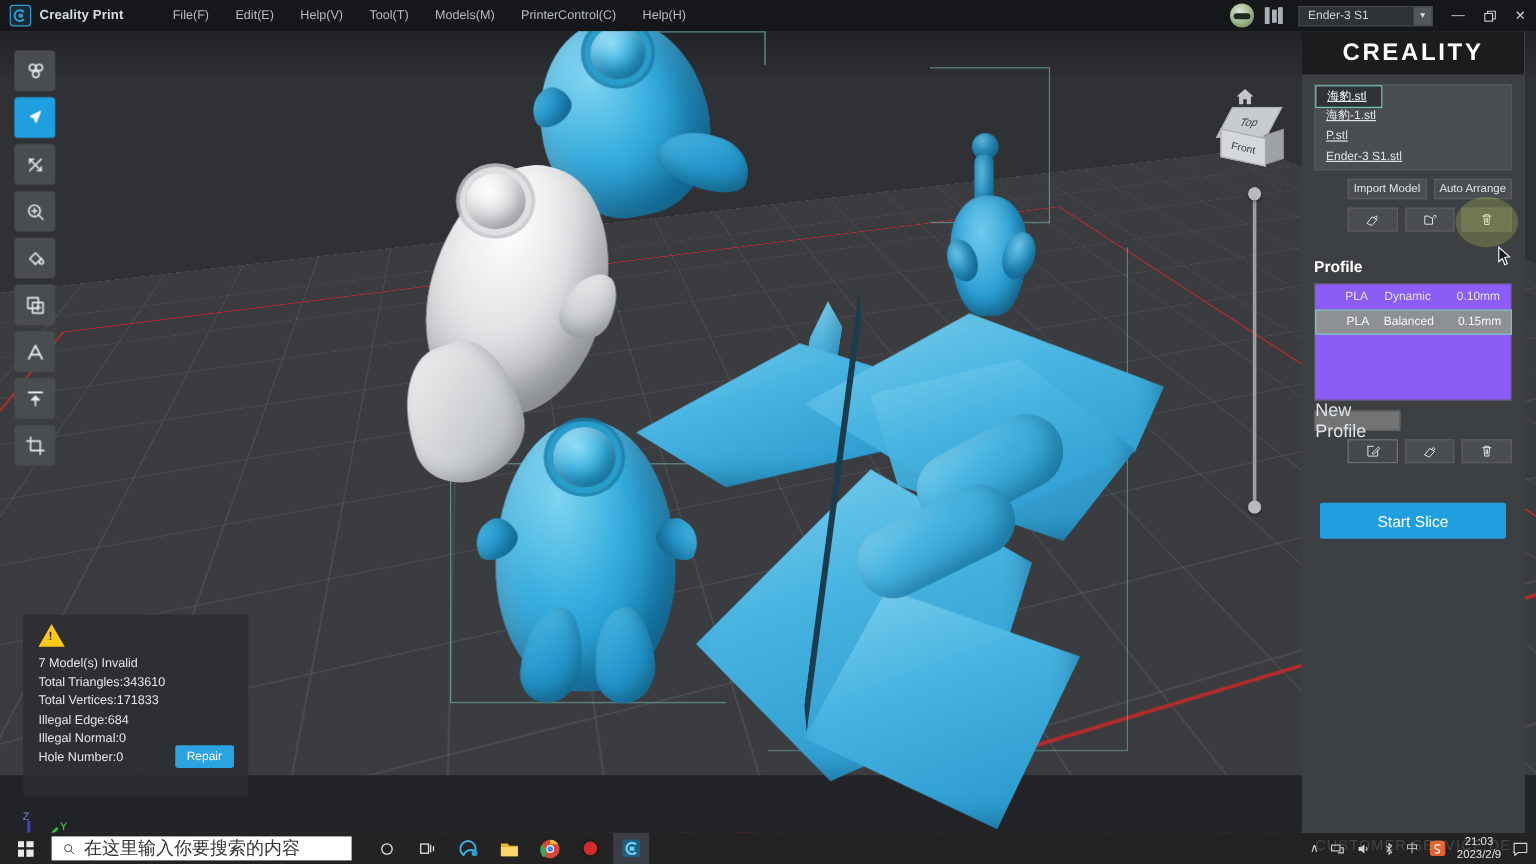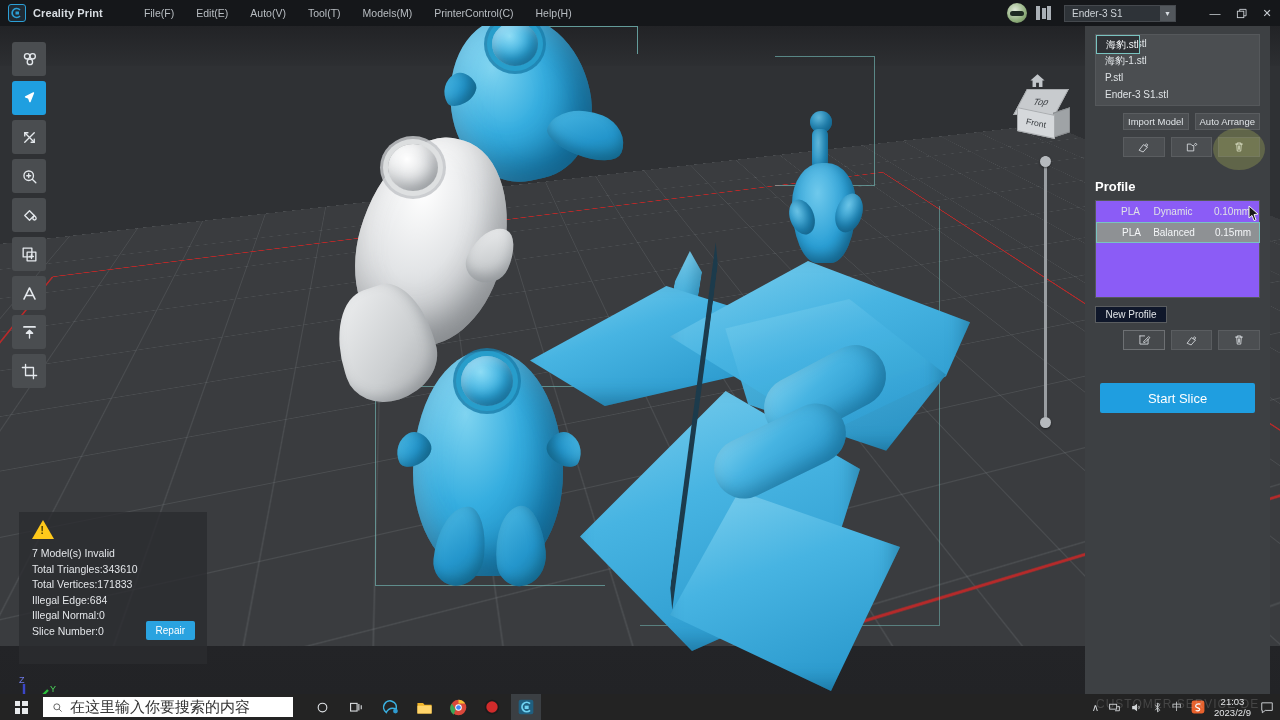--- a/index.html
+++ b/index.html
@@ -23,21 +23,21 @@
   .avatar { width:20px; height:20px; border-radius:50%;
     background:radial-gradient(circle at 40% 35%,#dfe9d8,#8fae7c 60%,#5e7a4e);
     position:relative; margin-right:9px; }
   .avatar:after { content:""; position:absolute; left:3px; top:8px; width:14px;
     height:5px; border-radius:3px; background:#1e2b22; }
   .book-icon { width:16px; height:14px; margin-right:12px; display:flex; gap:1.5px; }
   .book-icon i { display:block; width:4px; height:14px; background:#aab0b6; }
   .book-icon i:nth-child(2){ height:11px; margin-top:1.5px; }
   .printer-select { width:112px; height:17px; background:#2e3338;
     border:1px solid #45494e; display:flex; align-items:center;
-    justify-content:space-between; margin-right:26px;text-align:right; }
+    justify-content:space-between; margin-right:8px;text-align:right; }
   .printer-select span { color:#cdd2d7; font-size:10px; padding-left:7px; }
   .ps-arrow { width:15px; height:15px; background:#52575c; display:flex;
     align-items:center; justify-content:center; color:#d8dde2; font-size:7px; }
   .winbtn { width:26px; height:26px; display:flex; align-items:center;
     justify-content:center; color:#c9ced3; font-size:11px; }
 
   
   .viewport { position:absolute; left:0; top:26px; width:1280px; height:668px;
     background:#2f3134; overflow:hidden; }
   .floor { position:absolute; left:-200px; top:-60px; width:1700px; height:900px;
@@ -152,21 +152,21 @@
     letter-spacing:2.2px; position:relative; }
   .rp-inner { padding:8px 10px 0 10px; }
   .sec-title { color:#fff; font-size:13px; font-weight:bold; margin:4px 0 6px; }
   .sec-head { display:flex; align-items:center; justify-content:space-between; }
   .allbox { display:flex; align-items:center; gap:5px; }
   .chk { width:12px; height:12px; background:#55585b; border:1px solid #6b6e71; }
   .allbox span { color:#d6dadd; font-size:10.5px; }
 
   .listbox { background:#4b4e51; border:1px solid #55585b; height:72px;
     overflow:hidden; }
-  .lrow { font-size:10px; color:#dfe3e6; padding:2px 0 2px 9px; line-height:13px; }
+  .lrow { font-size:10px; color:#dfe3e6; padding:2px 12px 2px 9px; line-height:13px;text-decoration:underline; }
   .lrow.sel { background:#2f3236; color:#f2f5f7; }
 
   .btnrow { display:flex; gap:6px; margin-top:7px;padding-left:28px; }
   .pbtn { flex:1; height:17px; background:#4b4e51; border:1px solid #5a5d60;
     color:#e0e4e7; font-size:9.5px; display:flex; align-items:center;
     justify-content:center; cursor:pointer; }
   .ibtn { flex:1; height:20px; background:#4b4e51; border:1px solid #5a5d60;
     display:flex; align-items:center; justify-content:center; cursor:pointer;
     position:relative; }
   .ibtn svg { width:14px; height:14px; fill:none; stroke:#dfe3e6;
@@ -177,22 +177,22 @@
   .cursor-arrow { position:absolute; left:1248px; top:205px; width:12px; height:17px; }
 
   .profbox { background:#8b5cf6; border:1px solid #55585b; height:98px; margin-top:2px; }
   .prow { display:flex; font-size:10px; color:#dfe3e6; height:21px;
     align-items:center; cursor:pointer; }
   .prow.sel { background:#8e9194; color:#f4f6f8; }
   .prow .c1 { width:44px; text-align:right; }
   .prow .c2 { width:66px; text-align:center; }
   .prow .c3 { width:52px; text-align:center; }
 
-  .newprof { width:72px; height:17px; background:#0f172a; border:1px solid #5a5d60;
-    color:#e0e4e7; font-size:10px; display:flex; align-items:center;
+  .newprof { width:72px; height:17px; background:#737373; border:1px solid #5a5d60;
+    color:#e0e4e7; font-size:15px; display:flex; align-items:center;
     justify-content:center; margin-top:8px; cursor:pointer; }
   .ibtn.press { background:#46494c; border-color:#6d7073; }
 
   .slice { margin:33px auto 0; width:155px; height:30px; background:#1f9ee0;
     color:#fff; font-size:13px; display:flex; align-items:center;
     justify-content:center; border-radius:2px; cursor:pointer;text-align:right; }
 
   
   .taskbar { position:absolute; left:0; top:694px; width:1280px; height:26px;
     background:#232323; display:flex; align-items:center; }
@@ -226,21 +226,21 @@
     <div class="logo-box">
       <svg viewBox="0 0 24 24">
           <path d="M18 6a9 9 0 1 0 0 12" fill="none" stroke="#2c9fd6" stroke-width="3.4"></path>
           <path d="M9 9h7v6H9z" fill="#2c9fd6"></path>
         </svg>
     </div>
     <div class="app-title">Creality Print</div>
     <div class="menu">
       <div class="menu-item">File(F)</div>
       <div class="menu-item">Edit(E)</div>
-      <div class="menu-item">Auto(V)</div>
+      <div class="menu-item">Help(V)</div>
       <div class="menu-item">Tool(T)</div>
       <div class="menu-item">Models(M)</div>
       <div class="menu-item">PrinterControl(C)</div>
       <div class="menu-item">Help(H)</div>
     </div>
     <div class="tb-right">
       <div class="avatar"></div>
       <div class="book-icon">
         <i></i>
           <i></i>
@@ -371,21 +371,21 @@
       </svg>
     </div>
 
     <div class="infopanel">
       <div class="warn-tri"></div>
       <div class="infoline">7 Model(s) Invalid</div>
       <div class="infoline">Total Triangles:343610</div>
       <div class="infoline">Total Vertices:171833</div>
       <div class="infoline">Illegal Edge:684</div>
       <div class="infoline">Illegal Normal:0</div>
-      <div class="infoline">Slice Number:0</div>
+      <div class="infoline">Hole Number:0</div>
       <div class="repair-btn">Repair</div>
     </div>
   </div>
 
   <div class="ltool">
     <div class="tbtn">
       <svg viewBox="0 0 24 24">
         <circle cx="9" cy="8" r="3.4"></circle>
           <circle cx="16" cy="8" r="3.4"></circle>
           <circle cx="12.5" cy="15" r="3.4"></circle>
@@ -433,20 +433,23 @@
       </svg>
     </div>
     <div class="tbtn">
       <svg viewBox="0 0 24 24">
         <path d="M7 3v14h14M3 7h14v14"></path>
       </svg>
     </div>
   </div>
 
   <div class="rpanel">
+    <div class="brandbar">
+      <div class="brand">CREALITY</div>
+    </div>
     <div class="rp-inner">
       <div class="listbox">
         <div class="lrow sel">海豹.stl</div>
         <div class="lrow">海豹-0.stl</div>
         <div class="lrow">海豹-1.stl</div>
         <div class="lrow">P.stl</div>
         <div class="lrow">Ender-3 S1.stl</div>
       </div>
       <div class="btnrow">
         <div class="pbtn">Import Model</div>

